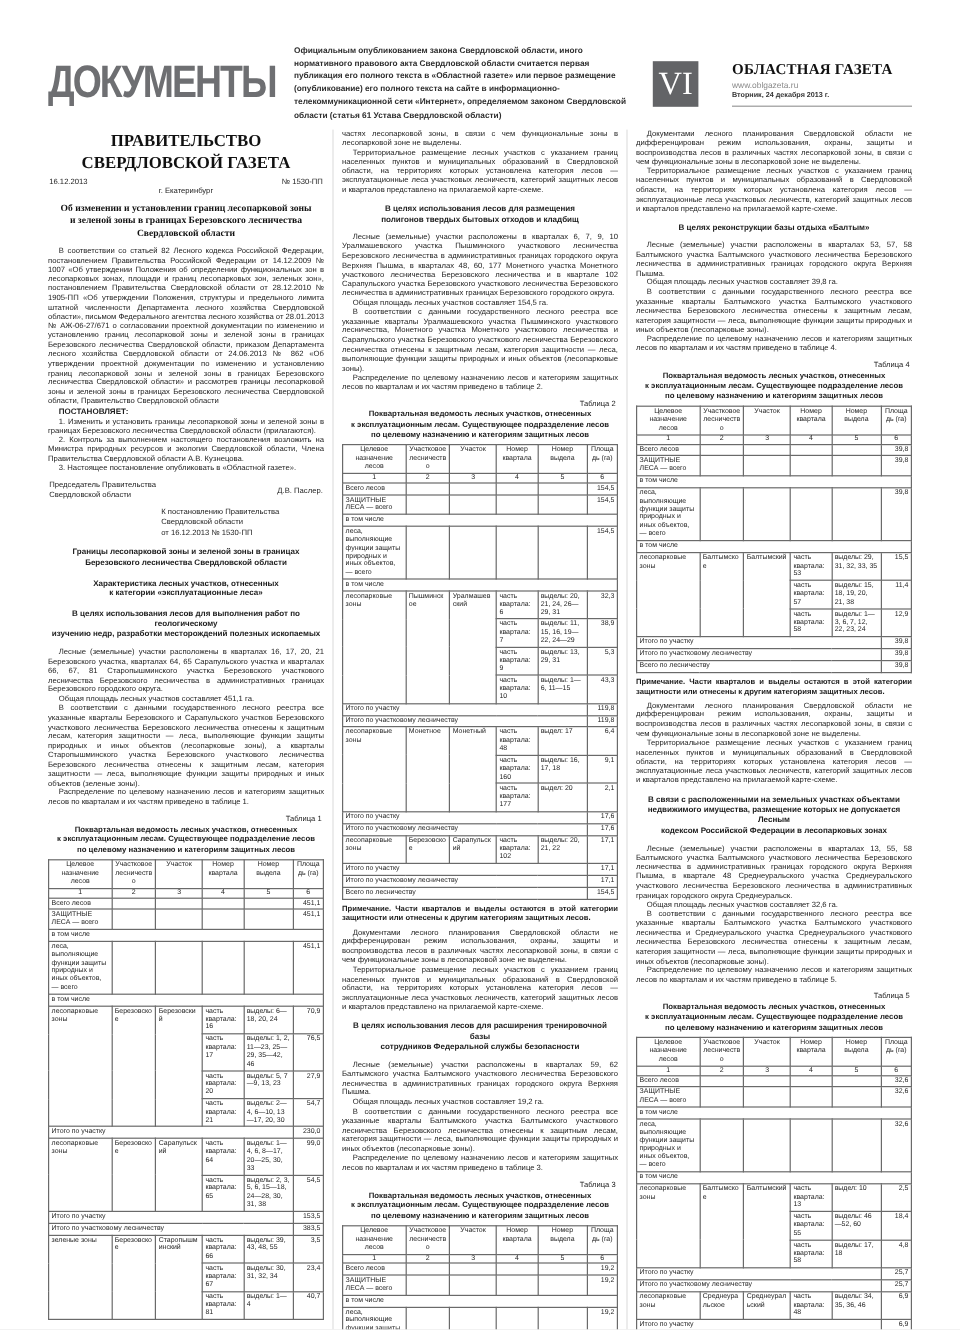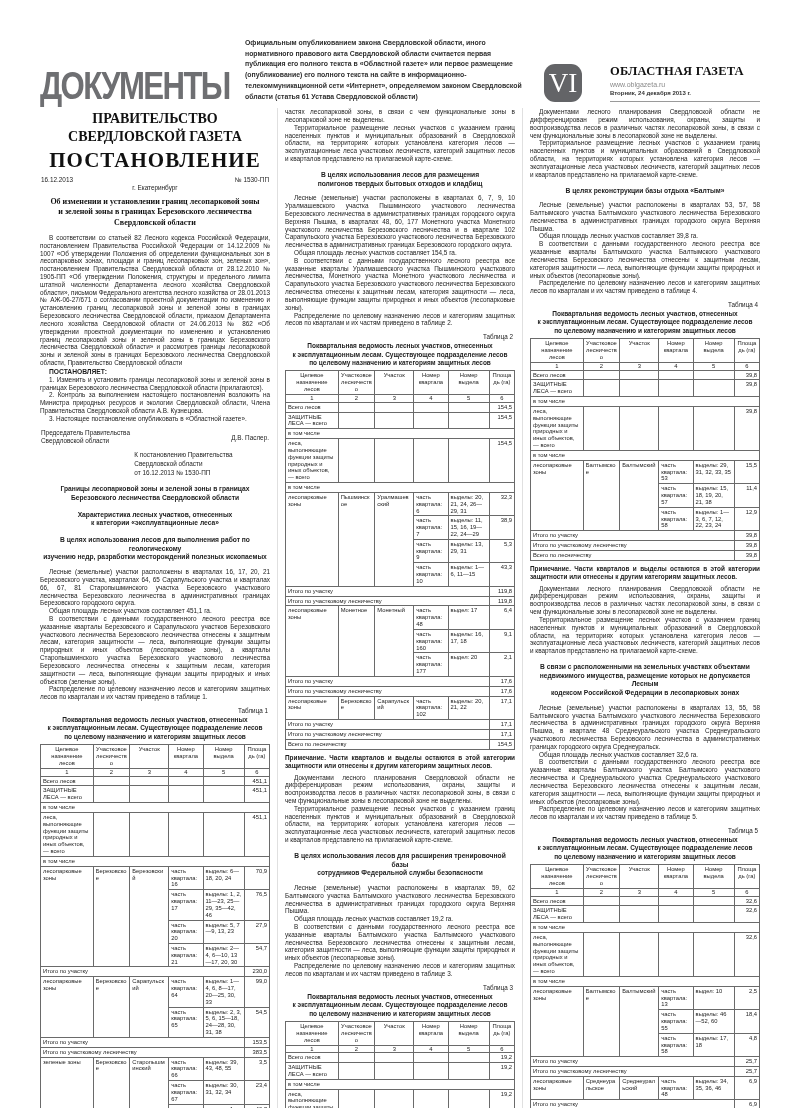--- a/index.html
+++ b/index.html
@@ -1,24 +1,24 @@
 <!DOCTYPE html>
 <html lang="ru"><head>
 <meta charset="utf-8">
 <style>
   html,body{margin:0;padding:0;background:#e8e8e8;}
   .page{width:800px;height:1108px;background:#ffffff;position:relative;overflow:hidden;
         font-family:"Liberation Sans",sans-serif;color:#1c1c1c;margin:0 auto;box-sizing:border-box;}
   
-  .header{display:flex;align-items:flex-end;padding:36px 40px 0 40px;}
+  .header{display:flex;align-items:center;padding:36px 40px 0 40px;}
   .logo{font-size:38px;font-weight:bold;color:#6e6f72;letter-spacing:-2px;line-height:.85;
         transform:scaleX(.82);transform-origin:left top;white-space:nowrap;width:205px;flex:0 0 205px;}
   .note{flex:1;font-size:6.9px;font-weight:bold;color:#2e2e2e;line-height:1.55;padding:2px 14px 0 0;text-align:left;}
   .vibox{width:38px;height:38px;background:#636467;color:#fff;font-family:"Liberation Serif",serif;
-         font-size:27px;display:flex;align-items:center;justify-content:center;flex:0 0 38px;margin-top:1px;border-radius:11px;}
+         font-size:27px;display:flex;align-items:center;justify-content:center;flex:0 0 38px;margin-top:1px;}
   .masthead{width:150px;flex:0 0 150px;padding:1px 0 0 28px;}
   .mh-title{font-family:"Liberation Serif",serif;font-weight:bold;font-size:12.5px;letter-spacing:.2px;color:#111;}
   .mh-site{font-size:7px;color:#8a8a8a;margin-top:2px;}
   .mh-date{font-size:6px;font-weight:bold;color:#333;margin-top:2px;padding-bottom:5px;border-bottom:1px solid #9a9a9a;}
   
   .columns{display:flex;padding:6px 40px 0 40px;align-items:stretch;}
   .col{flex:1 1 0;min-width:0;padding:0 7px;}
   .col:first-child{padding-left:0;}
   .col:last-child{padding-right:0;}
   .col + .col{border-left:1px solid #e0e0e0;}
@@ -63,21 +63,20 @@
       <div class="mh-title">ОБЛАСТНАЯ ГАЗЕТА</div>
       <div class="mh-site">www.oblgazeta.ru</div>
       <div class="mh-date">Вторник, 24 декабря 2013 г.</div>
     </div>
   </div>
 
   <div class="columns">
     <div class="col">
         <div class="blk-org">ПРАВИТЕЛЬСТВО
 СВЕРДЛОВСКОЙ ГАЗЕТА</div>
-        <div class="blk-doctype">ПОСТАНОВЛЕНИЕ</div>
         <div class="row-meta">
           <span class="left">16.12.2013</span>
           <span class="right">№ 1530-ПП</span>
         </div>
         <div class="blk-place">г. Екатеринбург</div>
         <div class="blk-doctitle">Об изменении и установлении границ лесопарковой зоны
 и зеленой зоны в границах Березовского лесничества
 Свердловской области</div>
         <div class="blk-p">В соответствии со статьей 82 Лесного кодекса Российской Федерации, постановлением Правительства Российской Федерации от 14.12.2009 № 1007 «Об утверждении Положения об определении функциональных зон в лесопарковых зонах, площади и границ лесопарковых зон, зеленых зон», постановлением Правительства Свердловской области от 28.12.2010 № 1905-ПП «Об утверждении Положения, структуры и предельного лимита штатной численности Департамента лесного хозяйства Свердловской области», письмом Федерального агентства лесного хозяйства от 28.01.2013 № АЖ-06-27/671 о согласовании проектной документации по изменению и установлению границ лесопарковой зоны и зеленой зоны в границах Березовского лесничества Свердловской области, приказом Департамента лесного хозяйства Свердловской области от 24.06.2013 № 862 «Об утверждении проектной документации по изменению и установлению границ лесопарковой зоны и зеленой зоны в границах Березовского лесничества Свердловской области» и рассмотрев границы лесопарковой зоны и зеленой зоны в границах Березовского лесничества Свердловской области, Правительство Свердловской области</div>
         <div class="blk-pb">ПОСТАНОВЛЯЕТ:</div>

